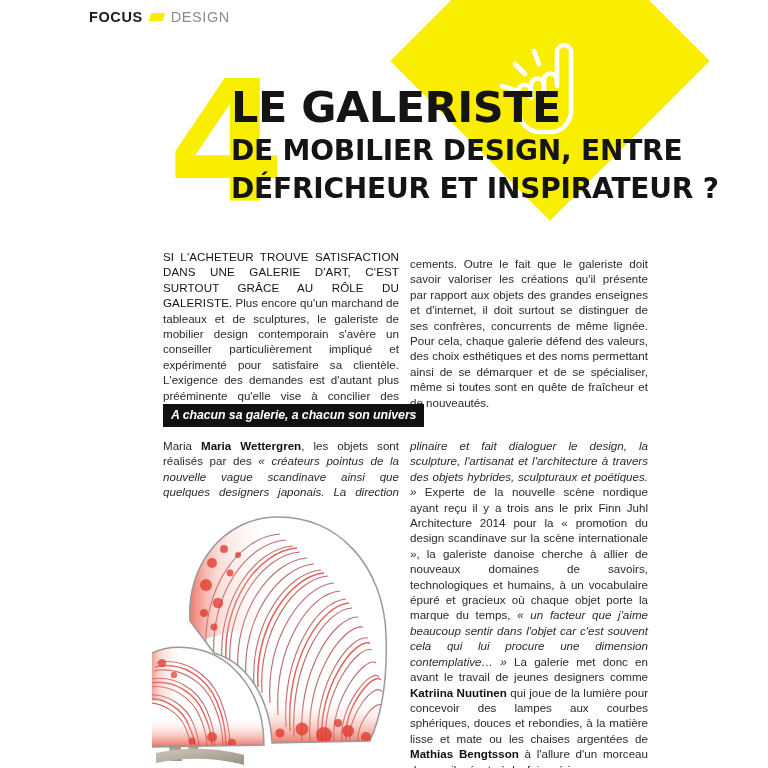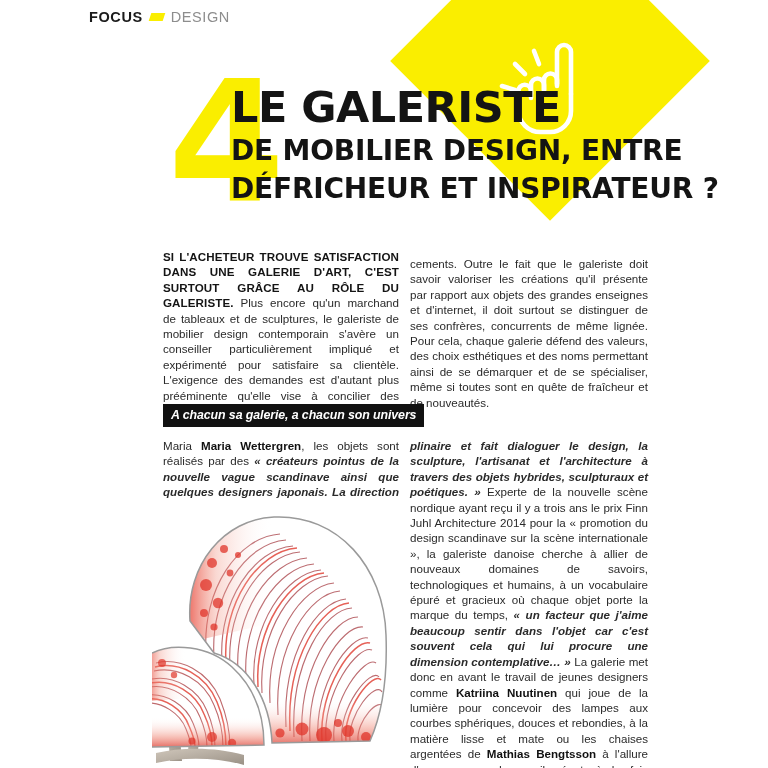--- a/index.html
+++ b/index.html
@@ -72,22 +72,22 @@
   .col {
     position:absolute;
     font-size:11.6px; line-height:15.4px;
     color:#2a2a2a; text-align:justify;
     font-family:"Liberation Sans", sans-serif;
   }
   .col-left  { left:163px; top:249px; width:236px; }
   .col-right { left:410px; top:256px; width:238px; }
 
   .col p { margin:0; }
-  .lead { font-weight:bold; color:#141414; letter-spacing:.1px; }
-  .ital { font-style:italic;font-weight:bold; }
+  .lead { font-weight:normal; color:#141414; letter-spacing:.1px; }
+  .ital { font-style:italic; }
   .bold { font-weight:bold; color:#111; }
 
   
   .section-bar {
     position:absolute; left:163px; top:404px;
     background:#111111; color:#ffffff;
     font-size:12.4px; font-weight:bold;
     padding:4px 8px 5px 8px;
     white-space:nowrap; letter-spacing:-0.1px;font-style:italic;
   }

